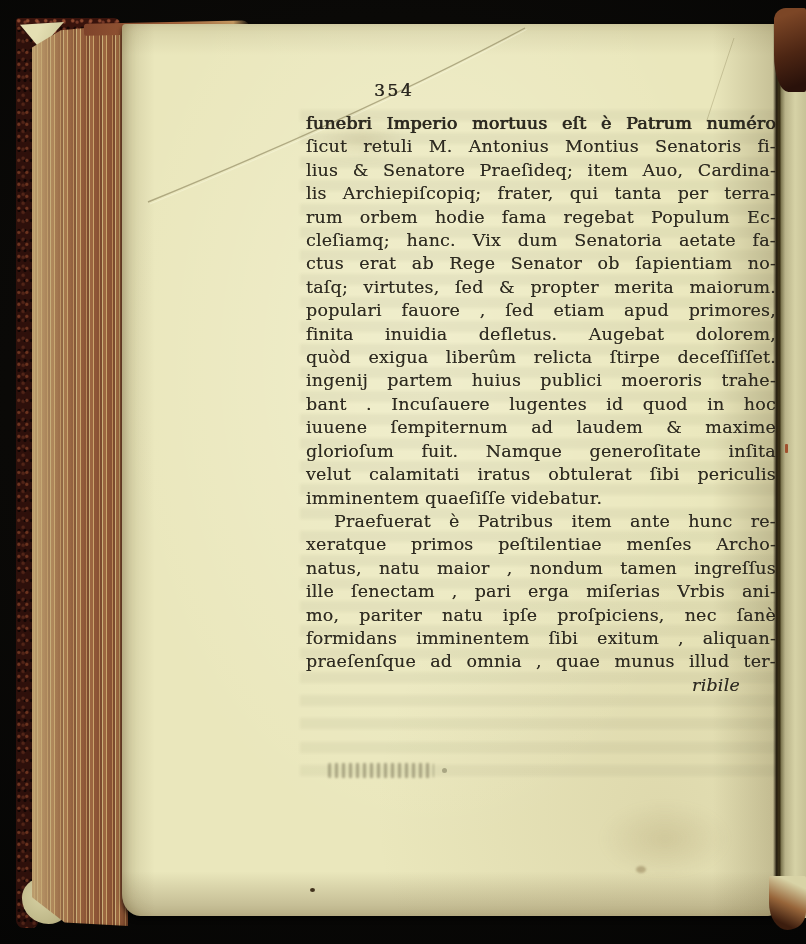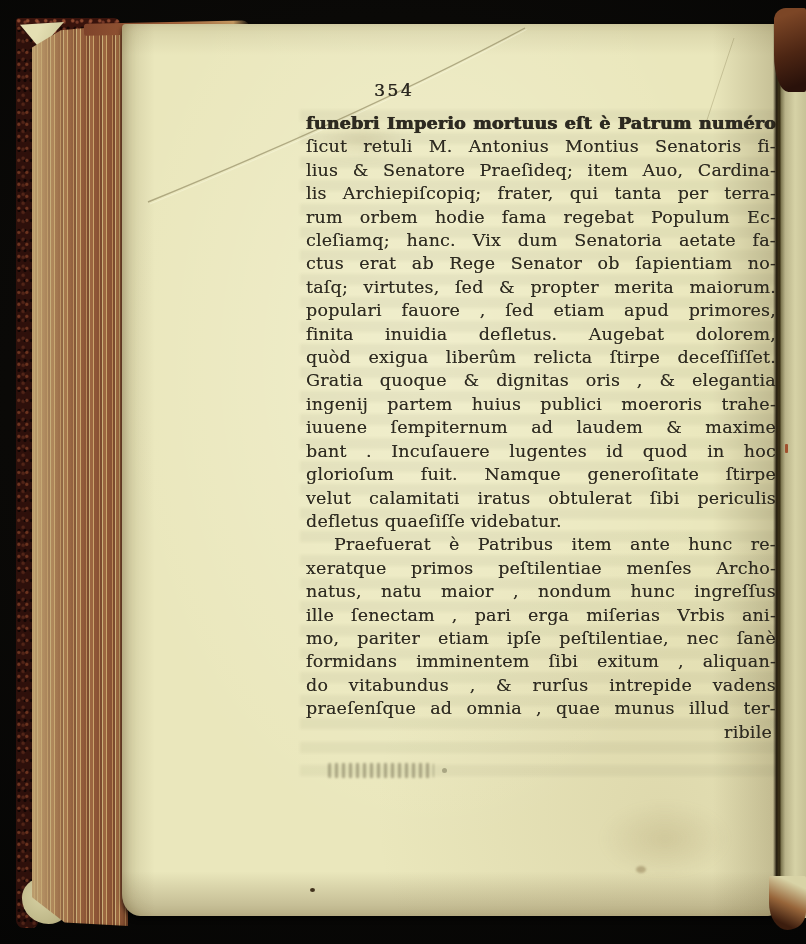--- a/index.html
+++ b/index.html
@@ -87,22 +87,22 @@
   }
   .textblock{
     left:184px;top:88px;width:470px;
     font-size:17.5px;line-height:23.4px;
     color:#2d2a21;letter-spacing:.2px;
     text-shadow:0 0 .6px rgba(52,46,33,.55);
   }
   .textblock .line{position:static;display:block;text-align:justify;text-align-last:justify;}
   .textblock .line.short{text-align-last:left;}
   .textblock .line.indent{text-indent:28px;}
-  .textblock .line.heavy{text-shadow:.6px 0 0 rgba(40,36,27,.95), -.3px 0 0 rgba(40,36,27,.55), 0 0 1px rgba(40,36,27,.4);font-weight:bold;}
-  .textblock .catch{position:static;display:block;text-align:left;text-align-last:right;padding-right:4px;}
+  .textblock .line.heavy{text-shadow:.6px 0 0 rgba(40,36,27,.95), -.3px 0 0 rgba(40,36,27,.55), 0 0 1px rgba(40,36,27,.4);}
+  .textblock .catch{position:static;display:block;text-align:left;text-align-last:right;padding-right:36px;font-style:italic;}
 
   
   .showthrough{
     left:178px;top:86px;width:478px;height:672px;
     background:repeating-linear-gradient(180deg, rgba(108,104,74,.10) 0 11px, rgba(0,0,0,0) 11px 23.4px);
     filter:blur(1.8px);opacity:.75;pointer-events:none;
   }
   .showthrough-frag{
     left:206px;top:739px;width:106px;height:15px;
     background:repeating-linear-gradient(90deg, rgba(88,84,58,.42) 0 3px, rgba(0,0,0,0) 3px 7px);
@@ -170,34 +170,32 @@
       <div class="line">ſicut retuli M. Antonius Montius Senatoris fi-</div>
       <div class="line">lius &amp; Senatore Praeſideq; item Auo, Cardina-</div>
       <div class="line">lis Archiepiſcopiq; frater, qui tanta per terra-</div>
       <div class="line">rum orbem hodie fama regebat Populum Ec-</div>
       <div class="line">cleſiamq; hanc. Vix dum Senatoria aetate fa-</div>
       <div class="line">ctus erat ab Rege Senator ob ſapientiam no-</div>
       <div class="line">taſq; virtutes, ſed &amp; propter merita maiorum.</div>
       <div class="line">populari fauore , ſed etiam apud primores,</div>
       <div class="line">finita inuidia defletus. Augebat dolorem,</div>
       <div class="line">quòd exigua liberûm relicta ſtirpe deceſſiſſet.</div>
-      <div class="line">Gratia quoque &amp; dignitas oris , &amp; elegantia</div>
       <div class="line">ingenij partem huius publici moeroris trahe-</div>
+      <div class="line">bant . Incuſauere lugentes id quod in hoc</div>
       <div class="line">iuuene ſempiternum ad laudem &amp; maxime</div>
-      <div class="line">bant . Incuſauere lugentes id quod in hoc</div>
-      <div class="line">glorioſum fuit. Namque generoſitate ſtirpe</div>
+      <div class="line">glorioſum fuit. Namque generoſitate inſita</div>
       <div class="line">velut calamitati iratus obtulerat ſibi periculis</div>
-      <div class="line short">defletus quaeſiſſe videbatur.</div>
+      <div class="line short">imminentem quaeſiſſe videbatur.</div>
       <div class="line indent">Praefuerat è Patribus item ante hunc re-</div>
       <div class="line">xeratque primos peſtilentiae menſes Archo-</div>
-      <div class="line">natus, natu maior , nondum hunc ingreſſus</div>
+      <div class="line">natus, natu maior , nondum tamen ingreſſus</div>
       <div class="line">ille ſenectam , pari erga miſerias Vrbis ani-</div>
-      <div class="line">mo, pariter etiam ipſe peſtilentiae, nec ſanè</div>
+      <div class="line">mo, pariter natu ipſe proſpiciens, nec ſanè</div>
       <div class="line">formidans imminentem ſibi exitum , aliquan-</div>
-      <div class="line">do vitabundus , &amp; rurſus intrepide vadens</div>
       <div class="line">praeſenſque ad omnia , quae munus illud ter-</div>
       <div class="catch">ribile</div>
     </div>
 
     <div class="showthrough-frag"></div>
     <div class="showthrough-dot"></div>
     <div class="speck-a"></div>
     <div class="speck-b"></div>
   </div>
 

